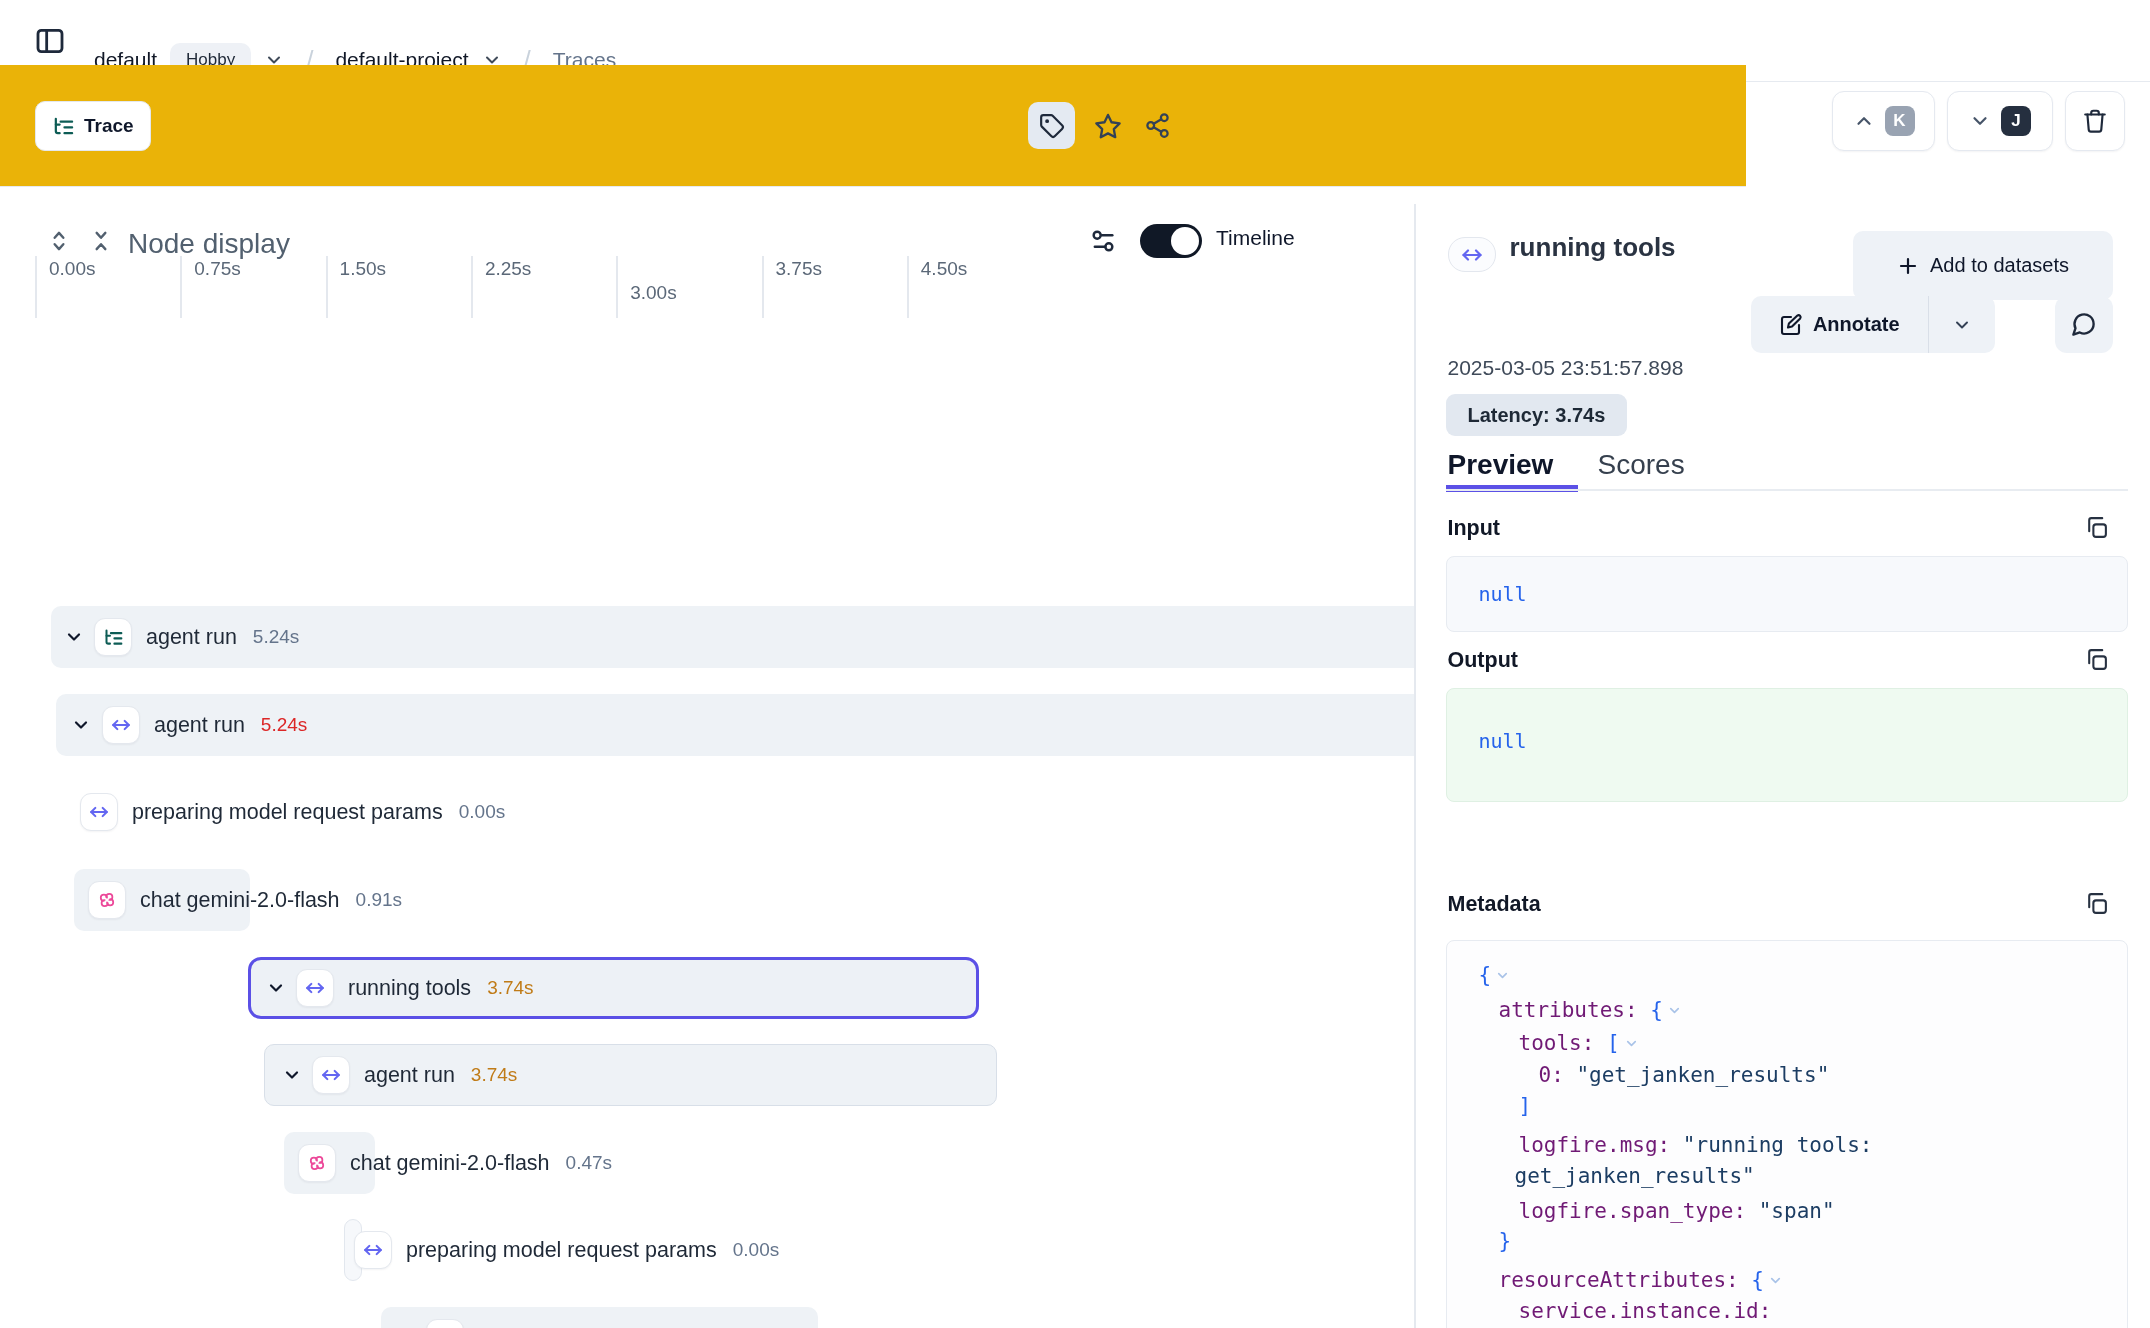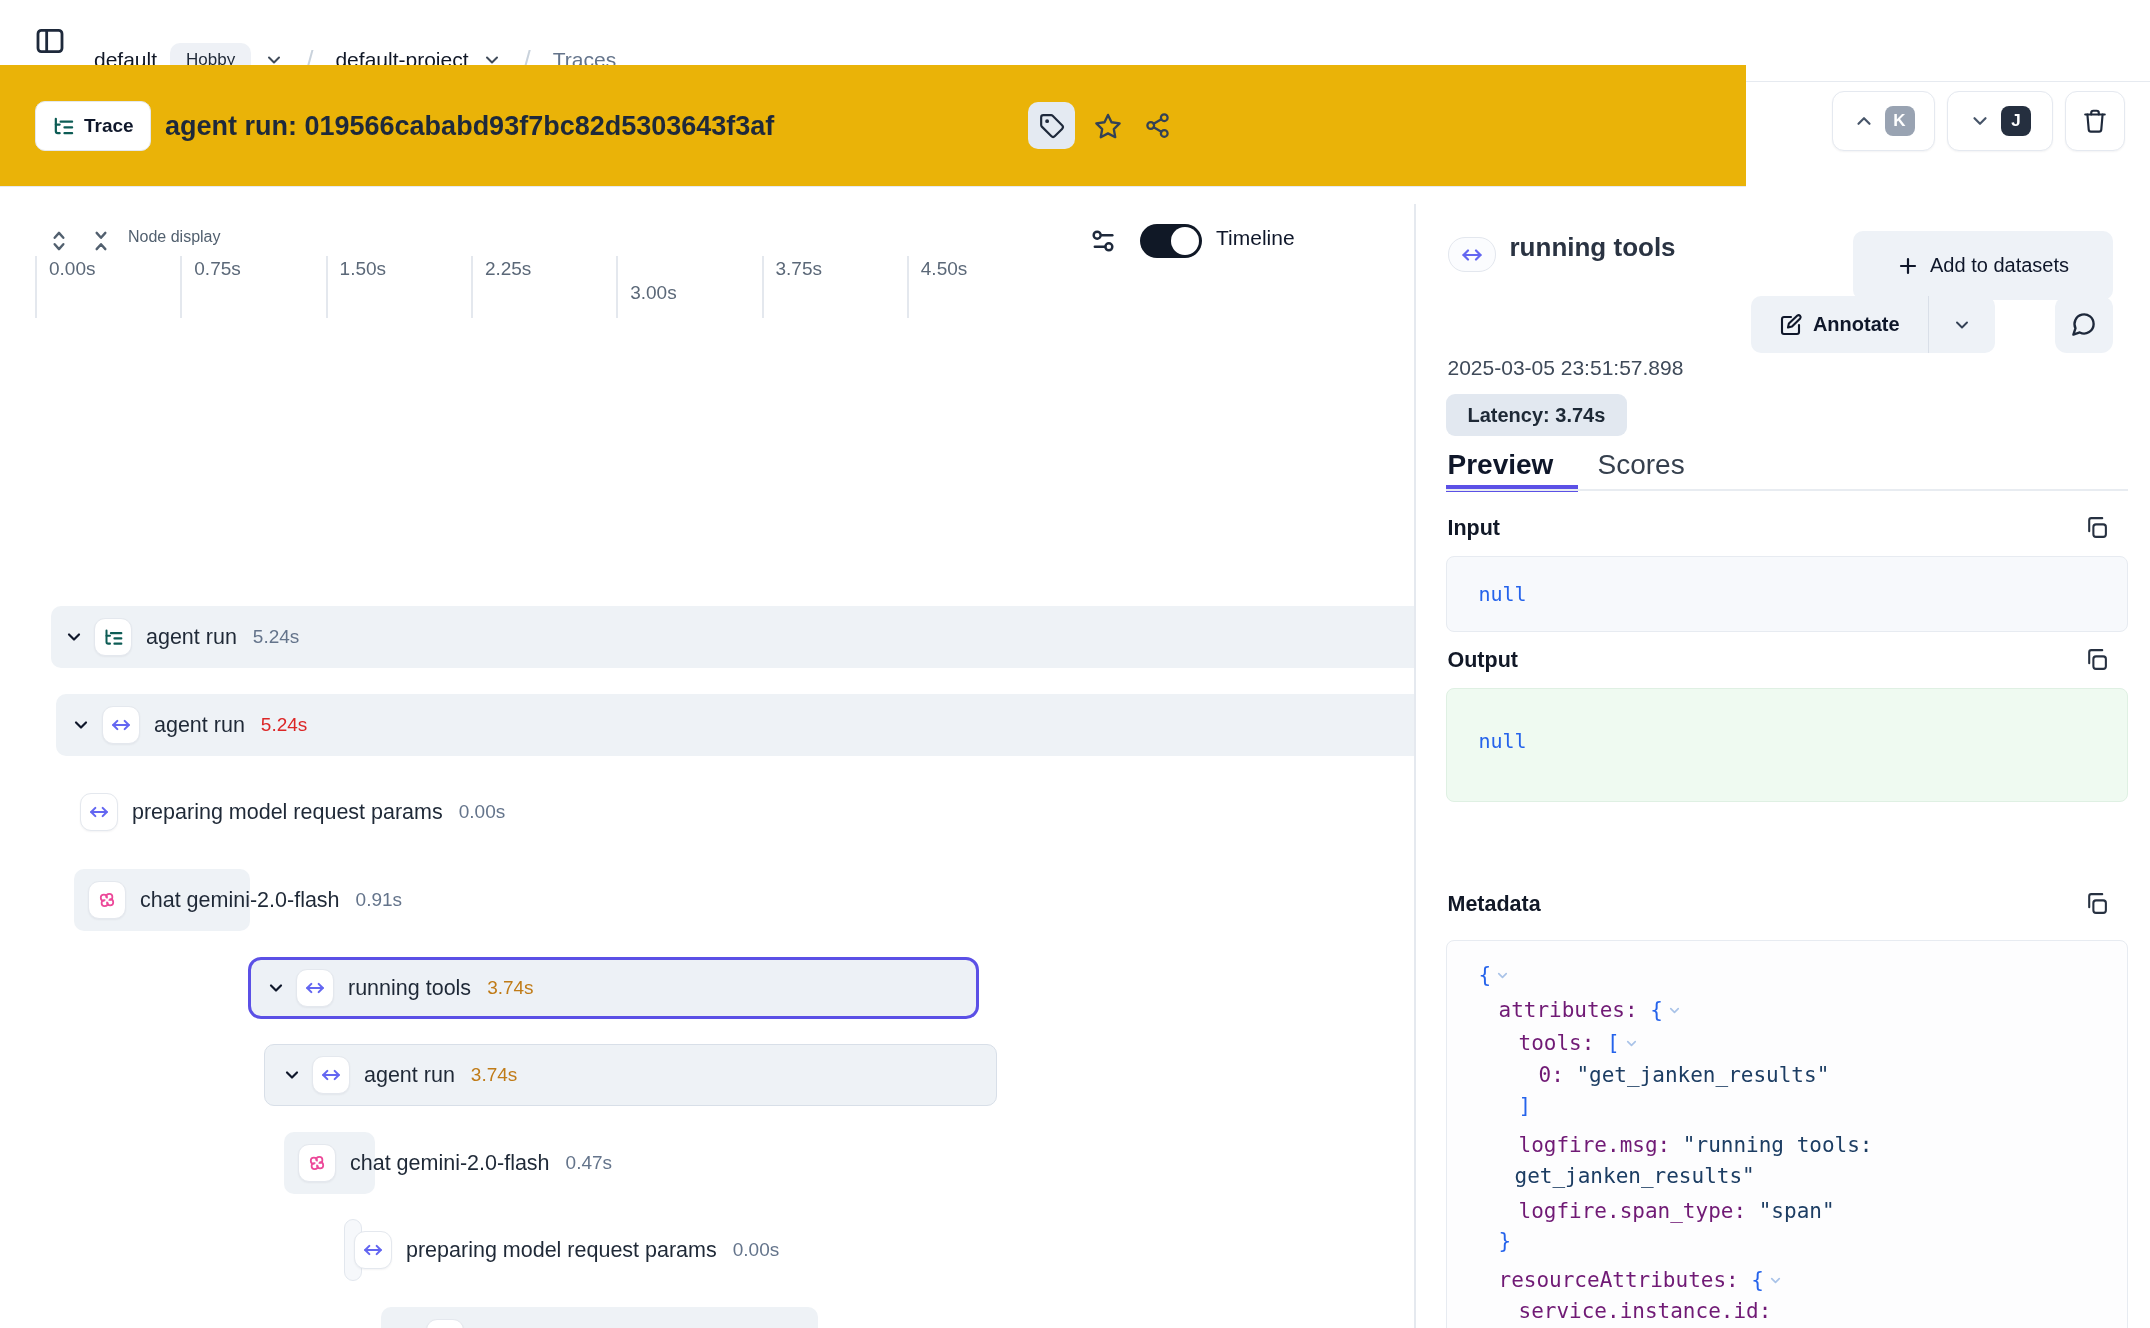--- a/index.html
+++ b/index.html
@@ -27,21 +27,21 @@
   .key-badge { width:30px; height:30px; border-radius:8px; color:#fff; font-size:17px; font-weight:700; display:flex; align-items:center; justify-content:center; }
 
   
   #left-panel { left:0; top:204px; width:1414px; height:1124px; background:#fff; overflow:hidden; }
   #panel-divider { left:1414px; top:204px; width:1.5px; height:1124px; background:#e5e9ef; }
   #right-panel { left:1415.5px; top:204px; width:734.5px; height:1124px; background:#fff; overflow:hidden; }
   #scroll-line { left:2124px; top:204px; width:2px; height:1124px; background:#e3e8ef; }
 
   
   #node-display-row { position:absolute; left:0; top:8px; width:1414px; height:62px; }
-  #node-display-label { position:absolute; left:128px; top:16px; font-size:16px; font-weight:500; color:#52606f; }
+  #node-display-label { position:absolute; left:128px; top:16px; font-size:28px; font-weight:500; color:#52606f; }
   #timeline-toggle { position:absolute; left:1140px; top:12px; width:62px; height:34px; background:#101826; border-radius:17px; cursor:pointer; }
   #timeline-toggle .knob { position:absolute; left:31px; top:3px; width:28px; height:28px; border-radius:50%; background:#fff; }
   #timeline-label { position:absolute; left:1216px; top:14px; font-size:21px; font-weight:500; color:#0f172a; }
 
   
   .tick-line { position:absolute; width:2px; height:62px; background:#e4e8ee; }
   .tick-label { position:absolute; font-size:19px; color:#5b6878; }
 
   
   .tree-row { position:absolute; left:0; width:1414px; height:62px; cursor:pointer;margin-left:16px; }
@@ -117,21 +117,20 @@
     <div id="trace-badge">
       <svg width="23" height="23" viewBox="0 0 24 24" fill="none" stroke="#0d5c55" stroke-width="2.3" stroke-linecap="round" stroke-linejoin="round">
           <path d="M21 7H9"></path>
           <path d="M21 13h-8"></path>
           <path d="M21 19h-8"></path>
           <path d="M4 4v13a2 2 0 0 0 2 2h2"></path>
           <path d="M4 10h4"></path>
         </svg>
       <span>Trace</span>
     </div>
-    <div id="trace-title">agent run: 019566cababd93f7bc82d5303643f3af</div>
     <button class="hdr-sq-btn icon-btn" style="left:1028px;background:#e4eaf2;">
       <svg width="26" height="26" viewBox="0 0 24 24" fill="none" stroke="#1e293b" stroke-width="2" stroke-linecap="round" stroke-linejoin="round">
           <path d="M12.586 2.586A2 2 0 0 0 11.172 2H4a2 2 0 0 0-2 2v7.172a2 2 0 0 0 .586 1.414l8.704 8.704a2.426 2.426 0 0 0 3.42 0l6.58-6.58a2.426 2.426 0 0 0 0-3.42z"></path>
           <circle cx="7.5" cy="7.5" r=".8" fill="#1e293b"></circle>
         </svg>
     </button>
     <button class="hdr-sq-btn icon-btn" style="left:1084px;">
       <svg width="28" height="28" viewBox="0 0 24 24" fill="none" stroke="#334155" stroke-width="2" stroke-linecap="round" stroke-linejoin="round">
           <polygon points="12 2.5 15 8.8 22 9.8 17 14.7 18.2 21.6 12 18.3 5.8 21.6 7 14.7 2 9.8 9 8.8"></polygon>
         </svg>

